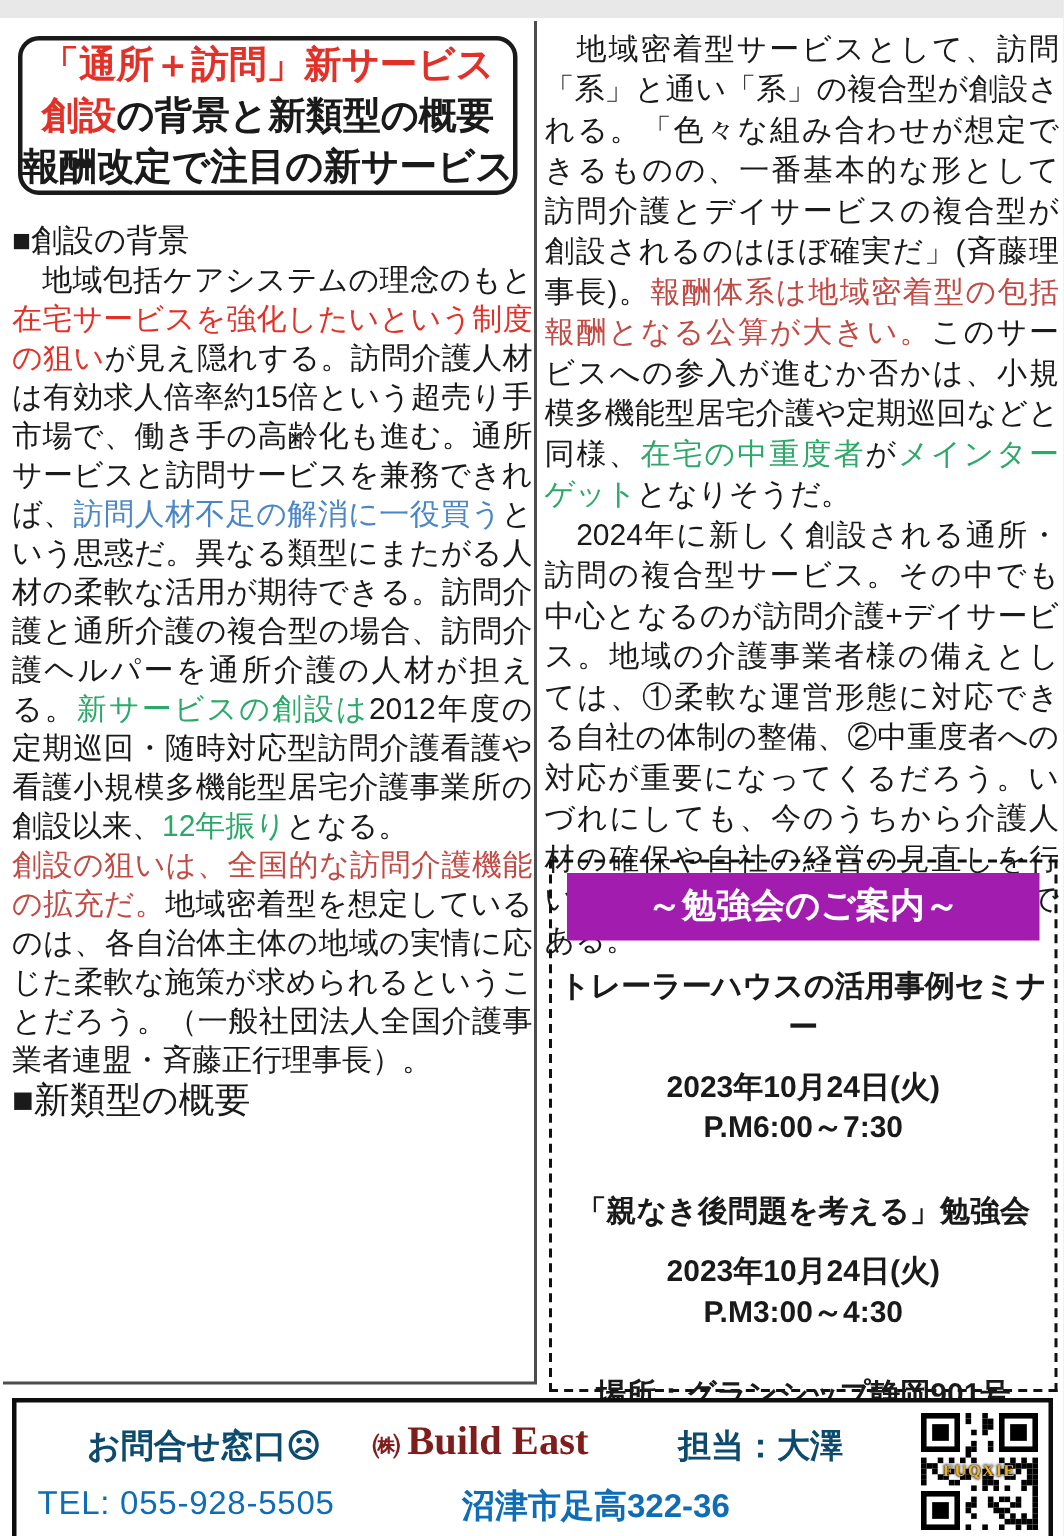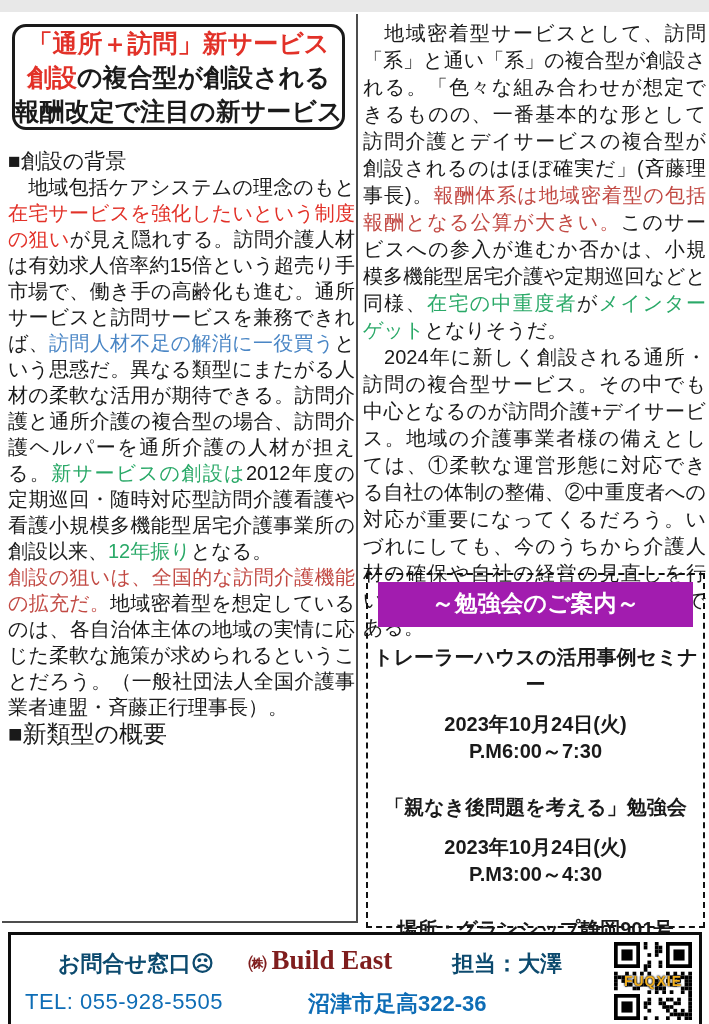--- a/index.html
+++ b/index.html
@@ -57,32 +57,33 @@
   .f-company { position:absolute; left:237px; top:10px; white-space:nowrap; }
   .f-mark { font-size:19px; font-weight:700; }
   .f-cname { font-family:"Liberation Serif", serif; font-size:27px; font-weight:700; }
   .f-contact { position:absolute; left:441px; top:14px; font-size:22px; font-weight:700; }
   .f-tel { position:absolute; left:14px; top:54px; font-size:22px; font-weight:400; letter-spacing:0.5px; }
   .f-addr { position:absolute; left:297px; top:54px; font-size:22px; font-weight:700; }
   .qr { position:absolute; right:7px; top:7px; width:78px; height:78px; }
   .qr svg { display:block; width:78px; height:78px; }
   .qr-label {
     position:absolute; left:50%; top:50%; transform:translate(-50%,-50%);
-    font-size:14px; font-weight:700; color:#f2b01e; letter-spacing:1px;
+    font-size:11px; font-weight:700; color:#f2b01e; letter-spacing:1px;
     text-shadow:0 0 2px #000, 0 0 2px #000;
+    font-family:Liberation Serif, serif;
   }
 </style>
 </head>
 <body>
 
 <div class="page">
 
   <div class="title-box">
     <div class="title-line"><span style="color: rgb(226, 49, 40);">「通所＋訪問」新サービス</span></div>
-    <div class="title-line"><span style="color: rgb(226, 49, 40);">創設</span><span>の複合型が創設される</span></div>
+    <div class="title-line"><span style="color: rgb(226, 49, 40);">創設</span><span>の背景と新類型の概要</span></div>
     <div class="title-line"><span>報酬改定で注目の新サービス</span></div>
   </div>
 
   <div class="body-col col-left">
     <h3 class="h-bg">■創設の背景</h3>
     <p><span>　地域包括ケアシステムの理念のもと</span><span style="color: rgb(226, 49, 40);">在宅サービスを強化したいという制度の狙い</span><span>が見え隠れする。訪問介護人材は有効求人倍率約15倍という超売り手市場で、働き手の高齢化も進む。通所サービスと訪問サービスを兼務できれば、</span><span style="color: rgb(74, 134, 197);">訪問人材不足の解消に一役買う</span><span>という思惑だ。異なる類型にまたがる人材の柔軟な活用が期待できる。訪問介護と通所介護の複合型の場合、訪問介護ヘルパーを通所介護の人材が担える。</span><span style="color: rgb(42, 169, 104);">新サービスの創設は</span><span>2012年度の定期巡回・随時対応型訪問介護看護や看護小規模多機能型居宅介護事業所の創設以来、</span><span style="color: rgb(42, 169, 104);">12年振り</span><span>となる。</span></p>
     <p class="gap-before"><span style="color: rgb(194, 74, 68);">創設の狙いは、全国的な訪問介護機能の拡充だ。</span><span>地域密着型を想定しているのは、各自治体主体の地域の実情に応じた柔軟な施策が求められるということだろう。（一般社団法人全国介護事業者連盟・斉藤正行理事長）。</span></p>
     <h3 class="h-ov">■新類型の概要</h3>
   </div>
 

